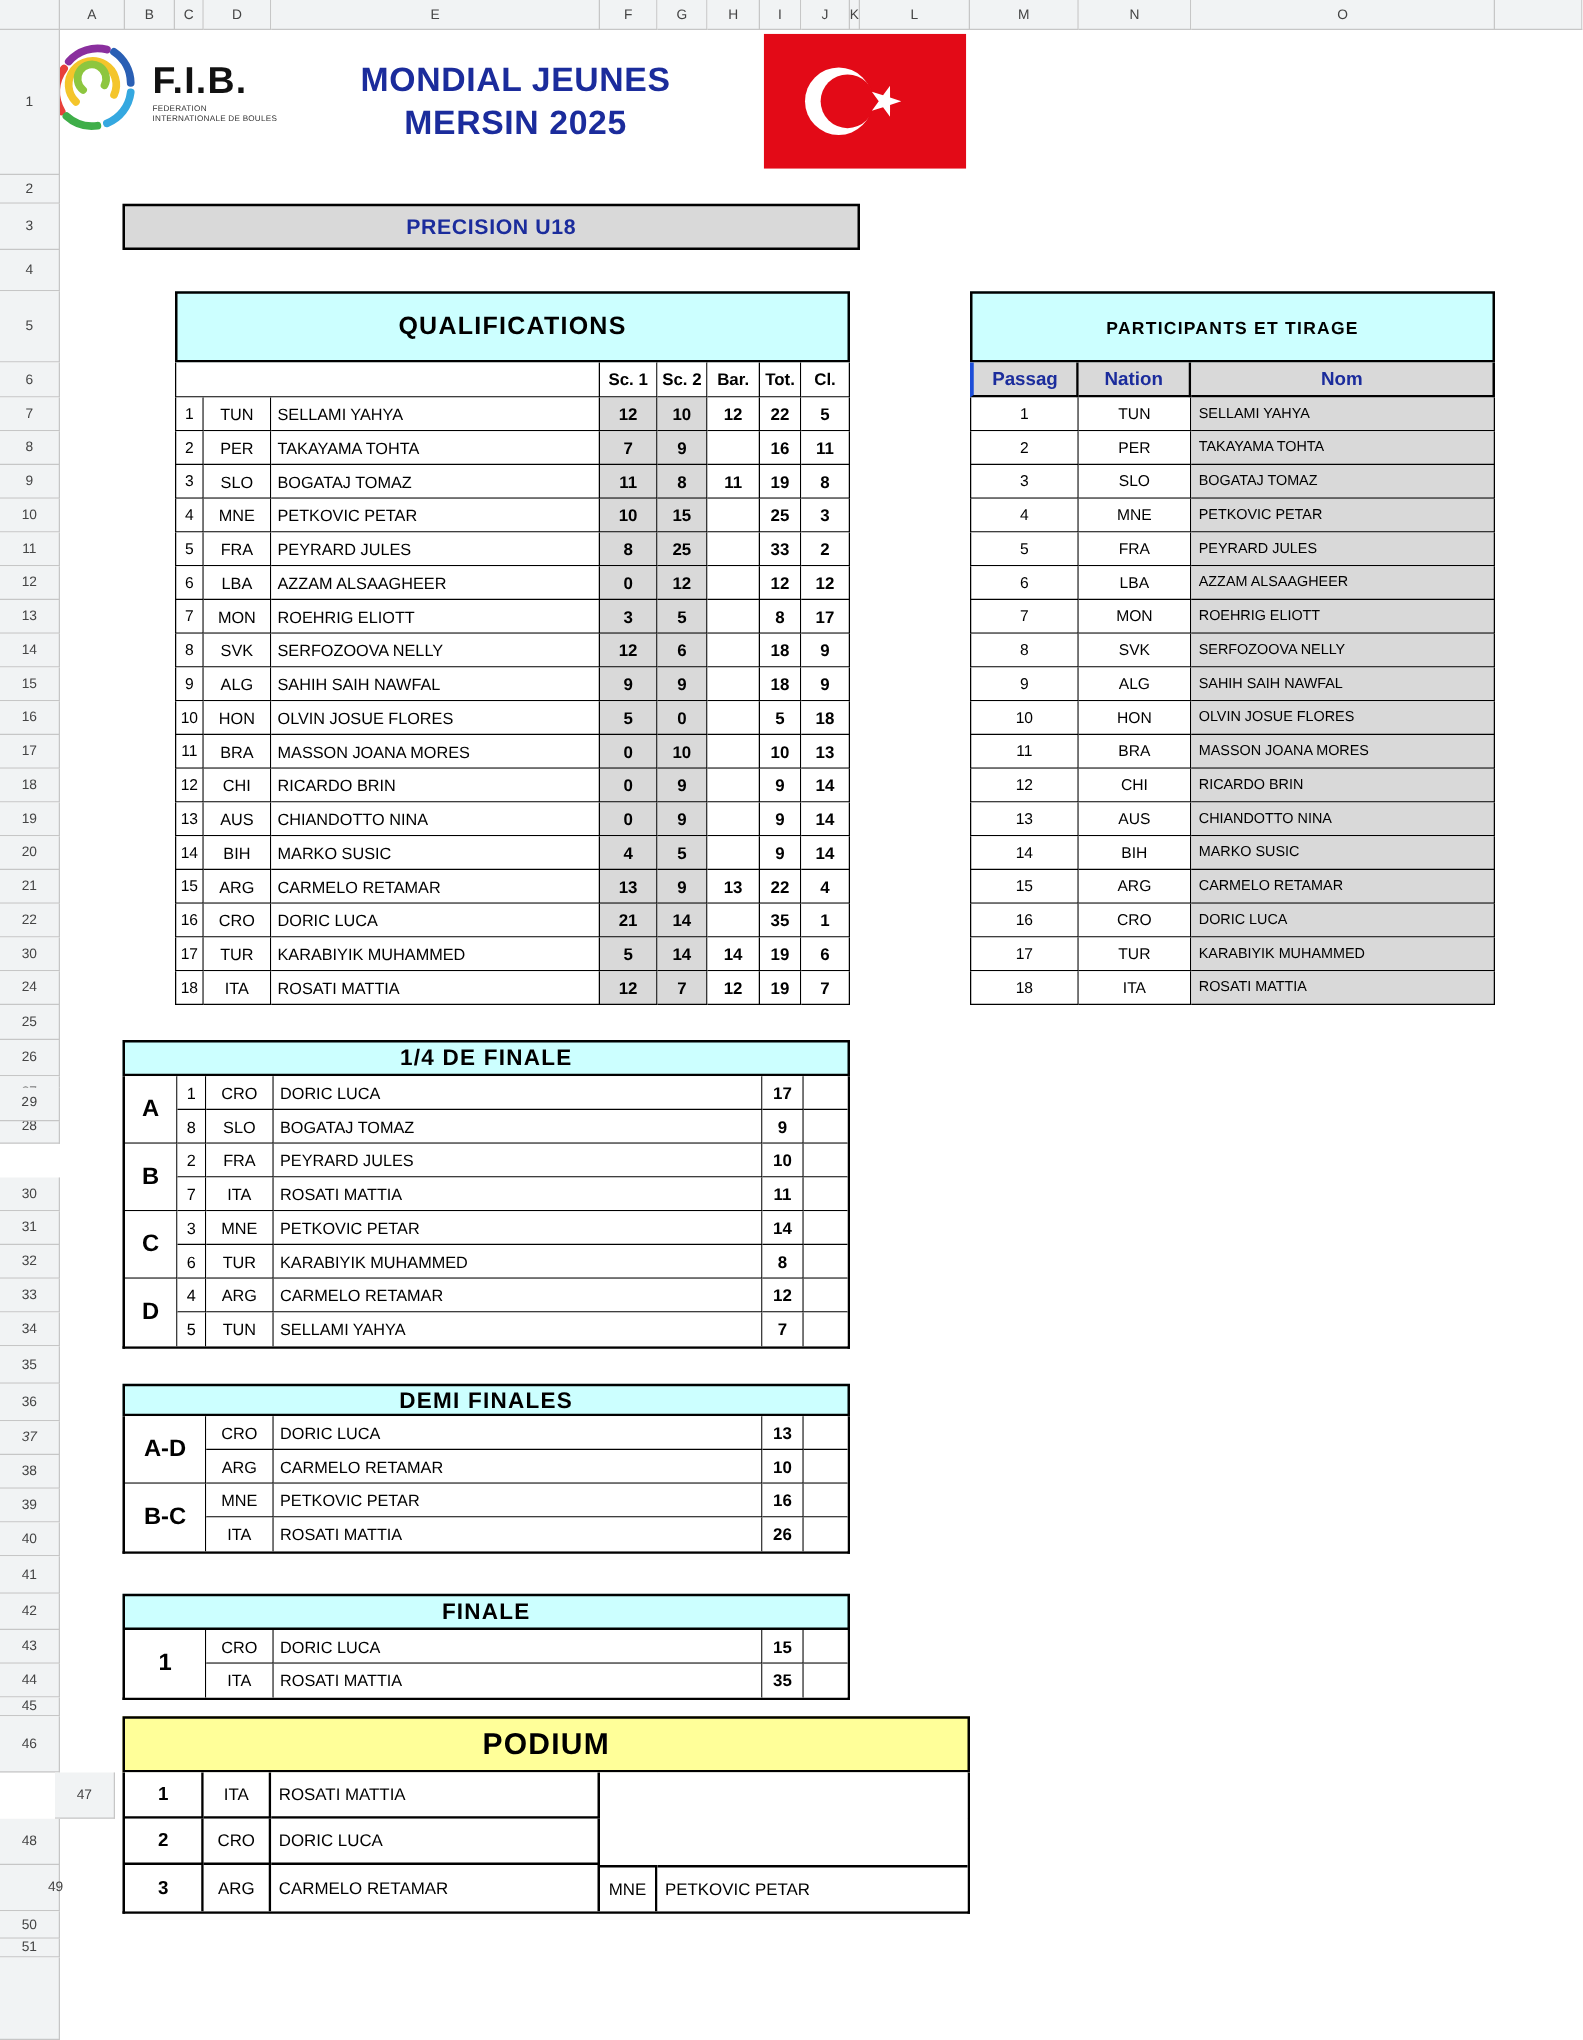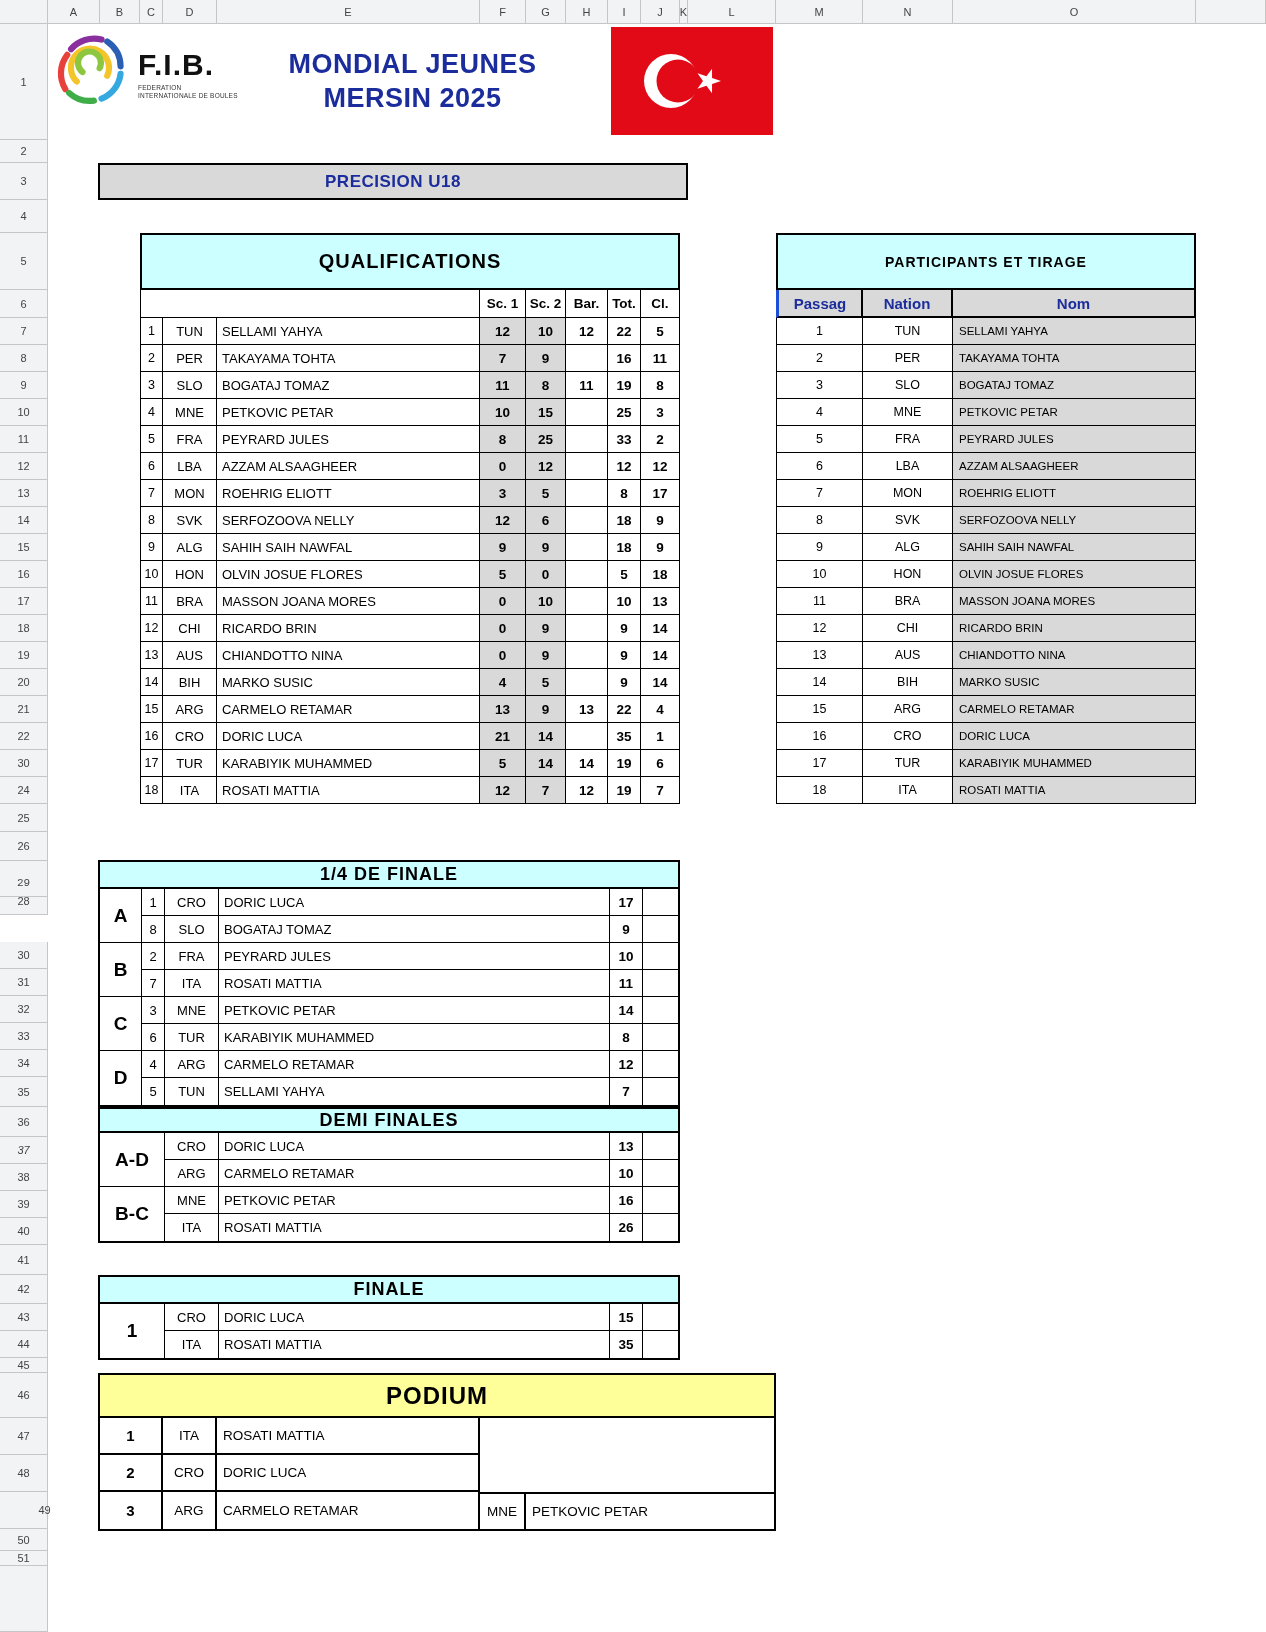--- a/index.html
+++ b/index.html
@@ -14,21 +14,21 @@
   .corner { position:absolute; left:0; top:0; width:48px; height:24px;
     background:#f1f3f4; border-right:1px solid #c6c6c6; border-bottom:1px solid #c6c6c6; z-index:5; }
   .colh { position:absolute; top:0; height:24px; background:#f1f3f4;
     border-right:1px solid #c6c6c6; border-bottom:1px solid #c6c6c6;
     font-size:11px; color:#444; display:flex; align-items:center; justify-content:center; z-index:4; }
   .rowh { position:absolute; left:0; width:48px; background:#f1f3f4;
     border-right:1px solid #c6c6c6; border-bottom:1px solid #c6c6c6;
     font-size:11px; color:#444; display:flex; align-items:center; justify-content:center; z-index:4; }
 
   
-  .logo { left:52px; top:30px; display:flex; gap:6px; align-items:flex-start; }
+  .logo { left:36px; top:30px; display:flex; gap:6px; align-items:flex-start; }
   .logo-col { display:flex; flex-direction:column; padding-top:18px; }
   .logo-title { font-size:30px; font-weight:bold; letter-spacing:1px; color:#111; }
   .logo-sub { font-size:6.5px; color:#333; width:100px; line-height:1.3; letter-spacing:.2px; margin-top:2px; }
   .title-box { left:240px; top:48px; width:345px; text-align:center;
     color:#1b2c9c; font-weight:bold; font-size:27px; line-height:1.25; letter-spacing:.5px; }
   .flag { left:611px; top:27px; }
 
   
   .precision { left:98px; top:163px; width:590px; height:37px; background:#d9d9d9;
     border:2px solid #000; color:#1b2c9c; font-weight:bold; font-size:17px;
@@ -154,21 +154,21 @@
     <div class="rowh" style="top: 1137px; height: 27px; font-style: italic;">37</div>
     <div class="rowh" style="top: 1164px; height: 27px;">38</div>
     <div class="rowh" style="top: 1191px; height: 27px;">39</div>
     <div class="rowh" style="top: 1218px; height: 27px;">40</div>
     <div class="rowh" style="top: 1245px; height: 30px;">41</div>
     <div class="rowh" style="top: 1275px; height: 29px;">42</div>
     <div class="rowh" style="top: 1304px; height: 27px;">43</div>
     <div class="rowh" style="top: 1331px; height: 27px;">44</div>
     <div class="rowh" style="top: 1358px; height: 15px;">45</div>
     <div class="rowh" style="top: 1373px; height: 45px;">46</div>
-    <div class="rowh" style="top: 1418px; height: 37px;">47</div>
+    <div class="rowh" style="top: 1418px; height: 37px; margin-left: 44px;">47</div>
     <div class="rowh" style="top: 1455px; height: 37px;">48</div>
     <div class="rowh" style="top: 1492px; height: 37px; padding-left: 42px;">49</div>
     <div class="rowh" style="top: 1529px; height: 22px;">50</div>
     <div class="rowh" style="top: 1551px; height: 15px;">51</div>
   </div>
 <div class="colh" style="left:1196px;width:70px;"></div>
 <div class="rowh" style="top:1566px;height:66px;"></div>
 
 <div class="abs logo">
   <svg width="80" height="84" viewBox="0 0 84 88">
@@ -492,21 +492,21 @@
         <div class="cell nom">KARABIYIK MUHAMMED</div>
       </div>
       <div class="p-row">
         <div class="cell">18</div>
         <div class="cell">ITA</div>
         <div class="cell nom">ROSATI MATTIA</div>
       </div>
     </div>
 </div>
 
-<div class="abs bracket" style="top:832px;margin-top:28px;">
+<div class="abs bracket" style="top:832px;">
   <div class="tbl-title cyan" style="height:29px;">1/4 DE FINALE</div>
   <div class="b-body">
     <div class="group qfg">
       <div class="glabel">A</div>
       <div class="cell ctr">1</div>
       <div class="cell ctr">CRO</div>
       <div class="cell nm">DORIC LUCA</div>
       <div class="cell sc gray">17</div>
       <div class="cell bl"></div>
       <div class="cell ctr r2">8</div>

